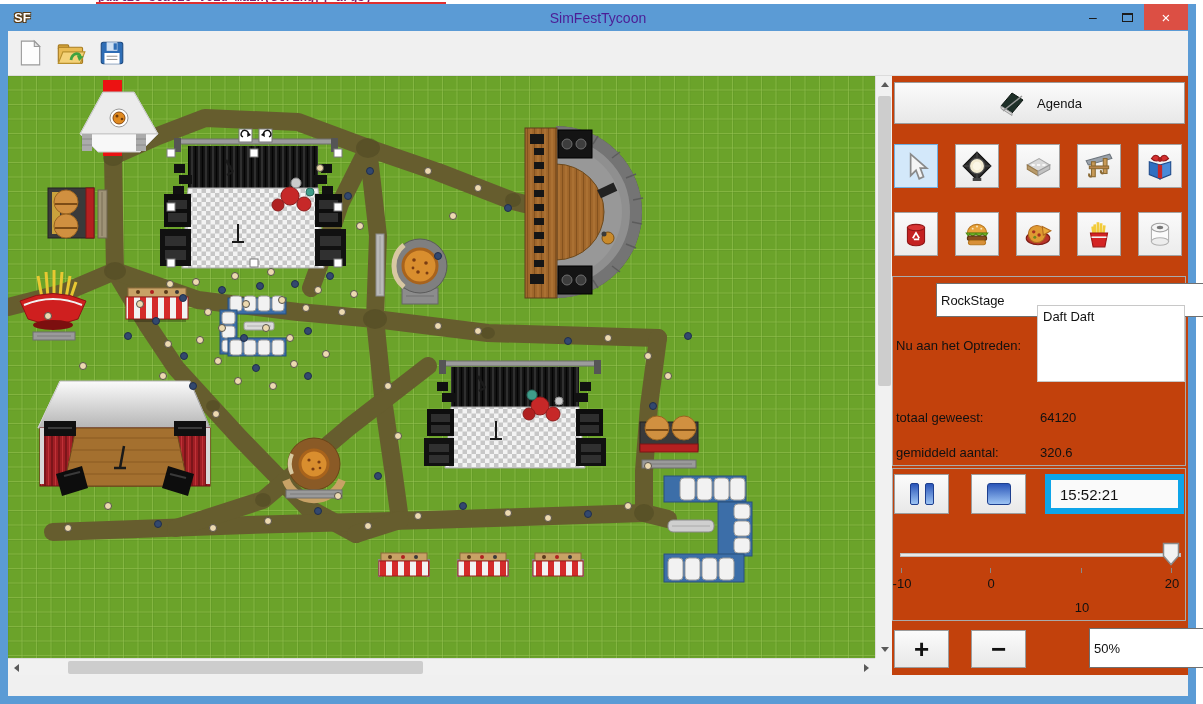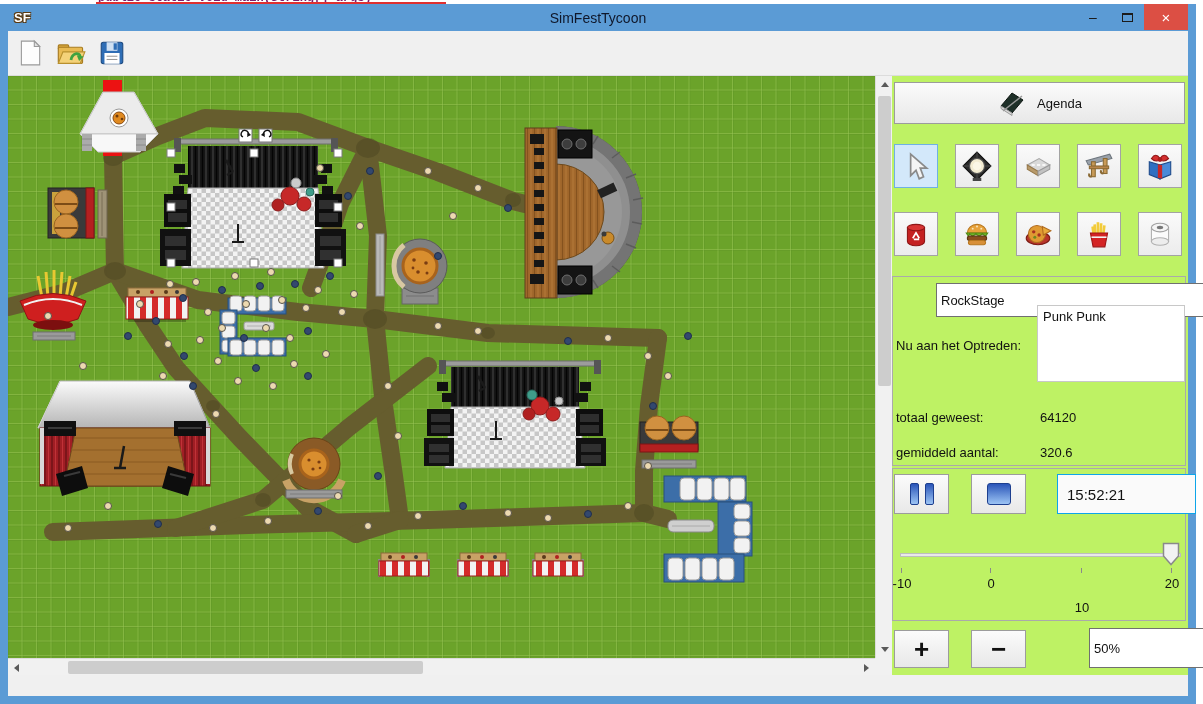--- a/index.html
+++ b/index.html
@@ -13,21 +13,21 @@
     font-size:12px; font-weight:bold; color:#7b1f6f; white-space:nowrap; }
   .bg-strip .redline { position:absolute; top:2px; left:96px; width:350px; height:2px; background:#e03030; }
 
   
   .window { position:absolute; top:4px; left:0; width:1196px; height:700px;
     border-left:8px solid #5b9bd5; border-right:8px solid #5b9bd5; border-bottom:8px solid #5b9bd5;
     background:#f0f0f0; }
   .titlebar { position:relative; height:27px; background:#5b9bd5; display:flex; align-items:center; }
   .title-icon { margin-left:6px; font-size:13px; font-weight:bold; color:#fff;
     text-shadow:1px 1px 0 #5a3a12, -1px -1px 0 #5a3a12, 1px -1px 0 #5a3a12, -1px 1px 0 #5a3a12; }
-  .title-text { position:absolute; left:0; right:0; text-align:center; font-size:14px; color:#0f172a; }
+  .title-text { position:absolute; left:0; right:0; text-align:center; font-size:14px; color:#4c1d95; }
   .win-controls { position:absolute; right:0; top:0; height:27px; display:flex; }
   .win-btn { width:34px; height:26px; display:flex; align-items:center; justify-content:center;
     color:#1b1b1b; font-size:14px; cursor:default; }
   .win-btn.close { width:44px; background:#dc4f44; color:#fff; font-size:15px; }
   .max-glyph { width:11px; height:9px; border:1.5px solid #1b1b1b; border-top-width:2.5px; }
 
   
   .menubar { height:21px; background:#f0f0f0; display:flex; align-items:center; padding-left:5px; }
   .menu-item { font-size:13px; color:#111; padding:2px 7px; }
   .toolbar { height:45px; background:#f0f0f0; border-bottom:1px solid #dcdcdc; display:flex; align-items:center; padding-left:6px; gap:9px; }
@@ -45,38 +45,38 @@
   .sb-arrow { position:absolute; width:17px; height:17px; display:flex; align-items:center; justify-content:center; }
   .tri { width:0; height:0; border:4px solid transparent; }
   .tri.up { border-bottom:5px solid #5a5a5a; border-top:none; }
   .tri.down { border-top:5px solid #5a5a5a; border-bottom:none; }
   .tri.left { border-right:5px solid #5a5a5a; border-left:none; }
   .tri.right { border-left:5px solid #5a5a5a; border-right:none; }
   .vthumb { position:absolute; left:2px; width:13px; background:#cdcdcd; border-radius:2px; }
   .hthumb { position:absolute; top:2px; height:13px; background:#cdcdcd; border-radius:2px; }
 
   
-  .panel { position:relative; width:296px; height:599px; background:#bef264; }
+  .panel { position:relative; width:296px; height:599px; background:#c2410c; }
   .btn3d { background:linear-gradient(#fbfbfb,#e8e8e8); border:1px solid #9c9c9c; }
   .agenda-btn { position:absolute; left:2px; top:6px; width:291px; height:42px;
     display:flex; align-items:center; justify-content:center; gap:10px; font-size:13px; color:#111; }
   .toolbtn { position:absolute; width:44px; height:44px; display:flex; align-items:center; justify-content:center;
     background:linear-gradient(#fafafa,#ececec); border:1px solid #a3a3a3; }
   .toolbtn.selected { background:#d3e8fa; border:1px solid #6fb0e3; }
   .groupbox { position:absolute; border:1px solid #aaaaaa; }
   .textinput { position:absolute; border:1px solid #707070; background:#fff; font-size:13px; color:#111;
     padding:16px 4px; font-family:"Liberation Sans",sans-serif;margin-left:44px; }
   .plabel { position:absolute; font-size:13px; color:#111; white-space:nowrap; }
   .whitebox { position:absolute; background:#fff; border:1px solid #c8c8c8; font-size:13px; color:#111; padding:3px 5px; }
   .pbtn { position:absolute; display:flex; align-items:center; justify-content:center; }
   .pausebar { width:9px; height:22px; border-radius:2px; background:linear-gradient(#2a55b8,#9cc4f4);
     border:1px solid #1d3f8f; margin:0 3px; }
   .stopsq { width:24px; height:22px; border-radius:3px; background:linear-gradient(#2a55b8,#9cc4f4); border:1px solid #1d3f8f; }
-  .timebox { position:absolute; border:1px solid #0ea5e9; background:#fafafa; font-size:15px; color:#111;
-    display:flex; align-items:center; padding-left:9px;margin-left:12px; }
+  .timebox { position:absolute; border:6px solid #0ea5e9; background:#fafafa; font-size:15px; color:#111;
+    display:flex; align-items:center; padding-left:9px; }
   .slider-track { position:absolute; height:4px; background:#e9e9e9; border:1px solid #bdbdbd; }
   .tickmark { position:absolute; width:1px; height:5px; background:#8a8a8a; }
   .ticklabel { position:absolute; font-size:13px; color:#111; transform:translateX(-50%); }
   .zoombtn { font-size:26px; font-weight:bold; color:#111; }
 </style>
 </head>
 <body>
 
 <div class="screen">
 
@@ -737,21 +737,21 @@
             <rect x="6" y="8" width="16" height="13" fill="#fbfbfb" stroke="#b0b0b0"></rect>
             <ellipse cx="14" cy="21" rx="8" ry="3.5" fill="#ededed" stroke="#b0b0b0"></ellipse>
             <ellipse cx="14" cy="8" rx="8" ry="4" fill="#f4f4f4" stroke="#a0a0a0"></ellipse>
             <ellipse cx="14" cy="8" rx="3" ry="1.6" fill="#777"></ellipse>
           </svg>
         </div>
 
         <div class="groupbox" style="left:0; top:200px; width:294px; height:190px;"></div>
         <input class="textinput" style="left: 0px; top: 207px; width: 293px; height: 20px;" value="RockStage">
         <div class="whitebox" style="left:145px; top:229px; width:148px; height:77px;">
-          <span>Punk Punk</span>
+          <span>Daft Daft</span>
         </div>
         <span class="plabel" style="left:4px; top:262px;">Nu aan het Optreden:</span>
         <span class="plabel" style="left:4px; top:334px;">totaal geweest:</span>
         <span class="plabel" style="left:148px; top:334px;">64120</span>
         <span class="plabel" style="left:4px; top:369px;">gemiddeld aantal:</span>
         <span class="plabel" style="left:148px; top:369px;text-align:right;">320.6</span>
 
         <div class="groupbox" style="left:0; top:392px; width:294px; height:153px;"></div>
         <div class="pbtn btn3d" style="left:2px; top:398px; width:55px; height:40px;">
           <span class="pausebar"></span>

